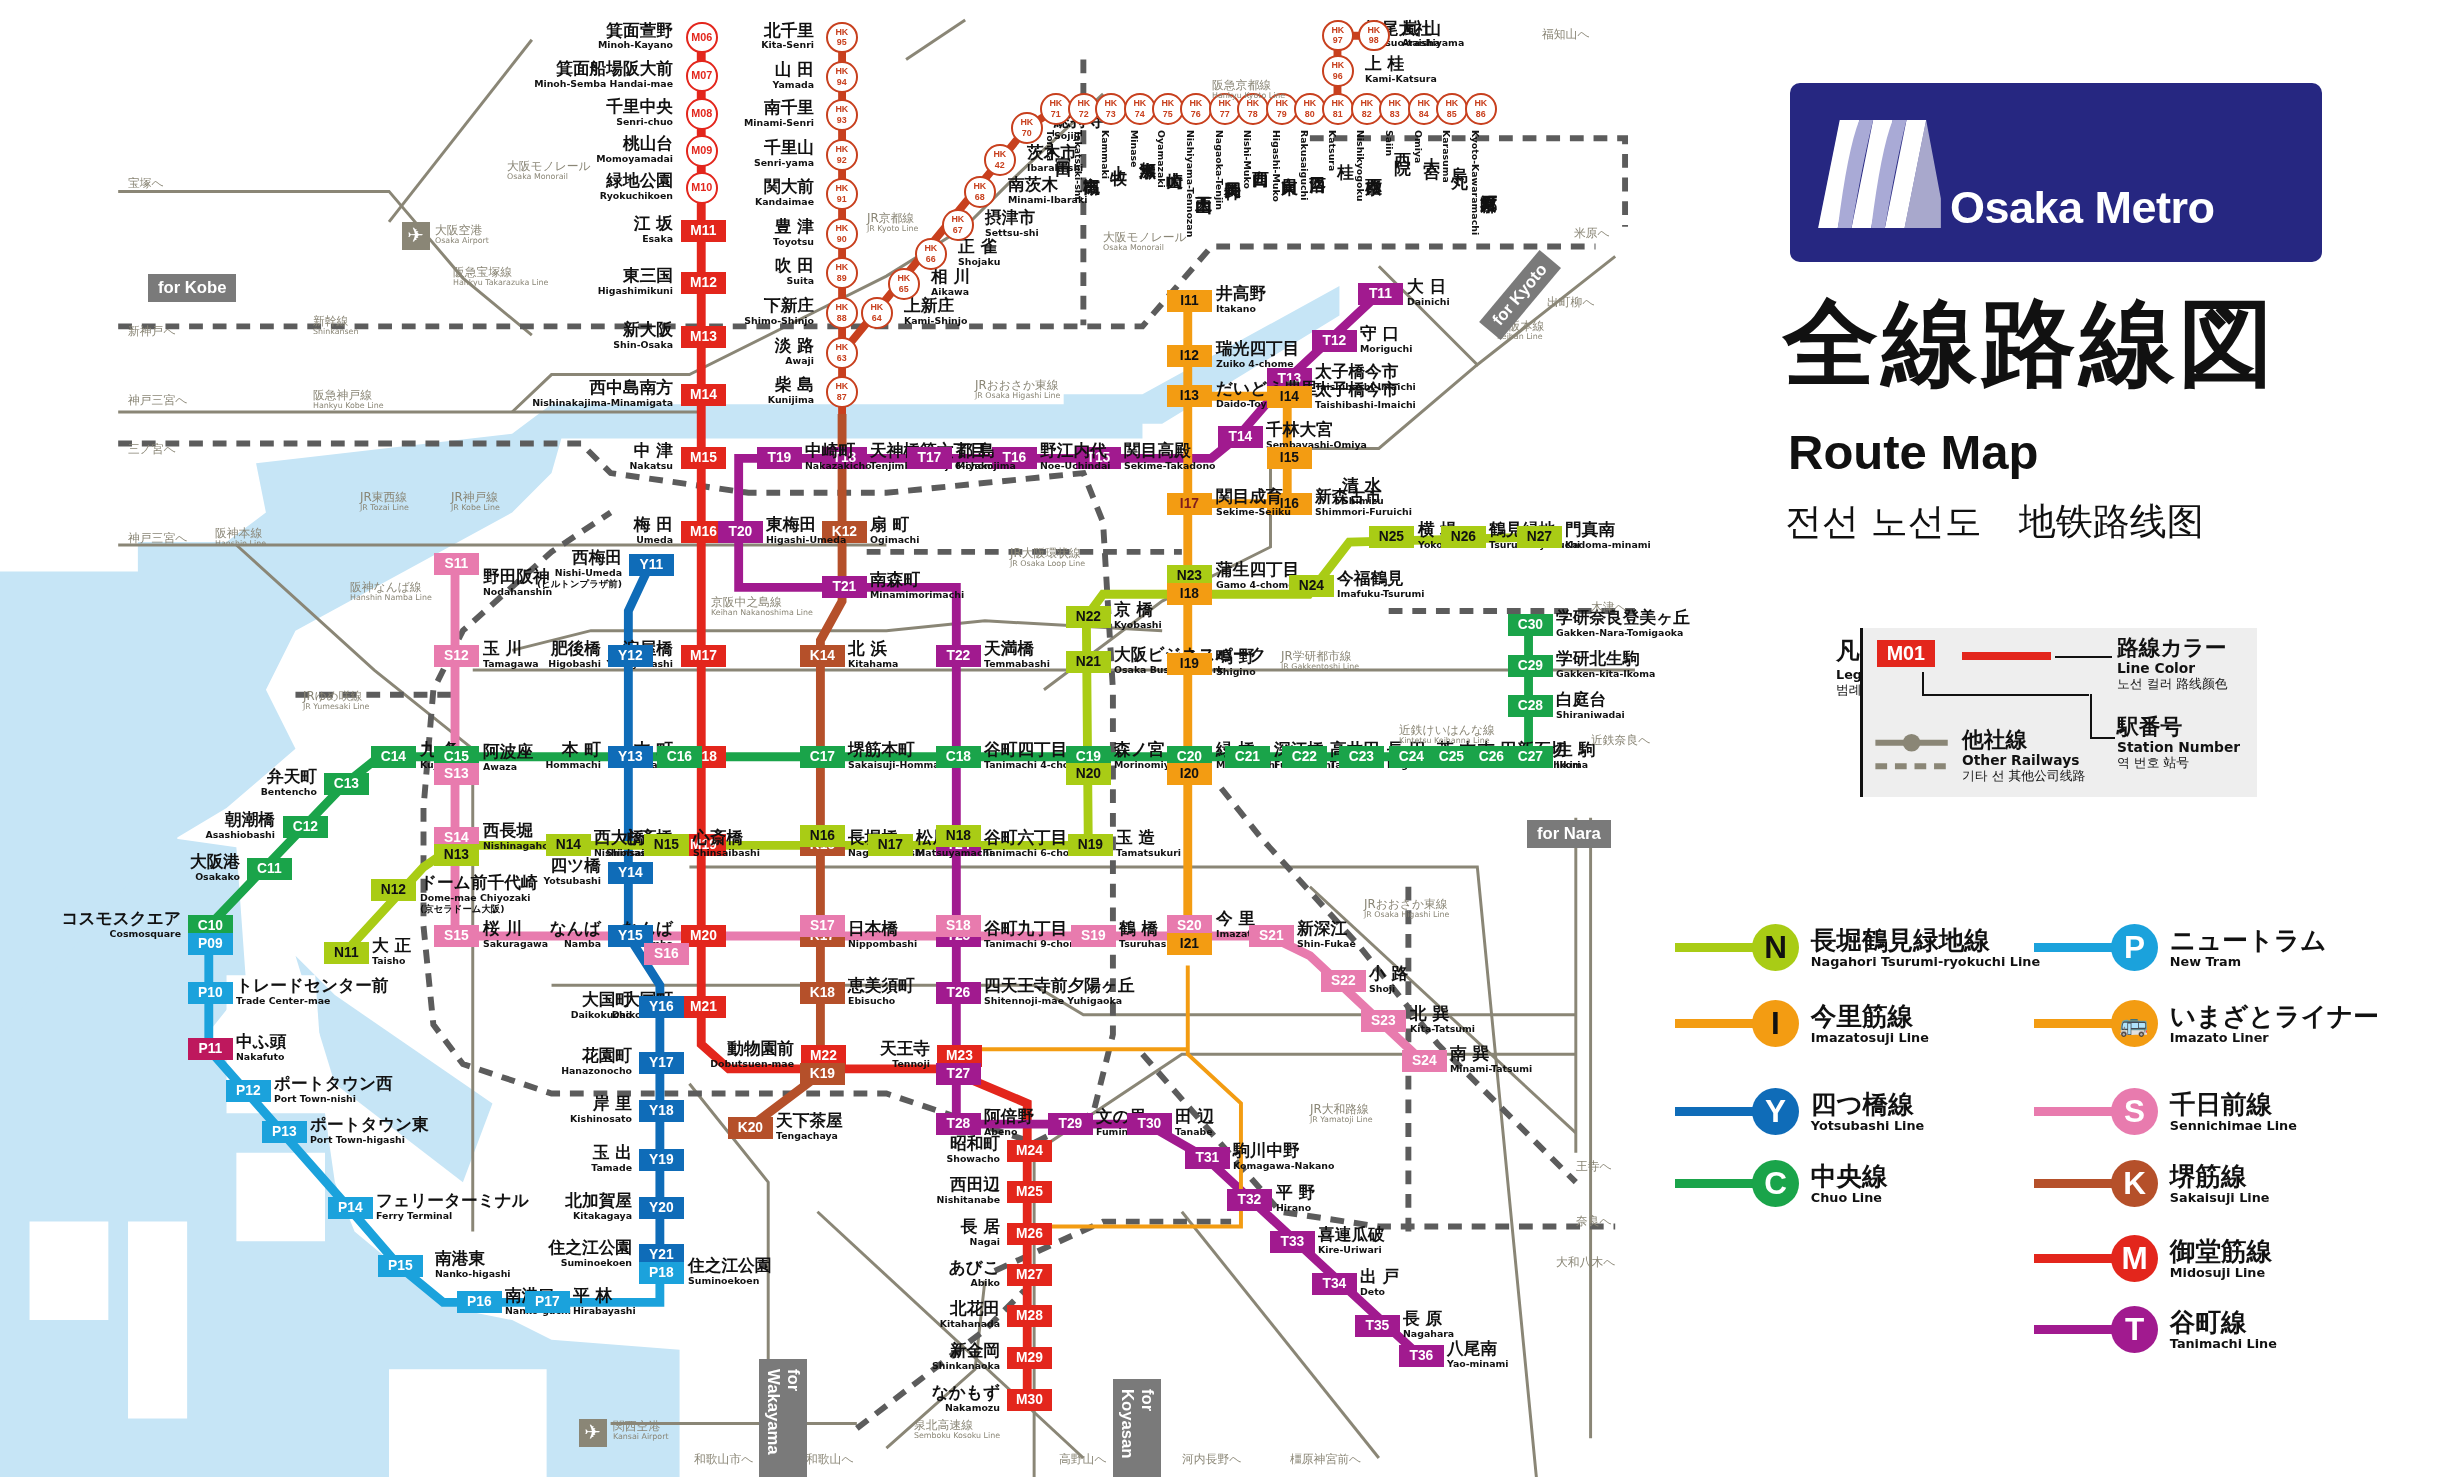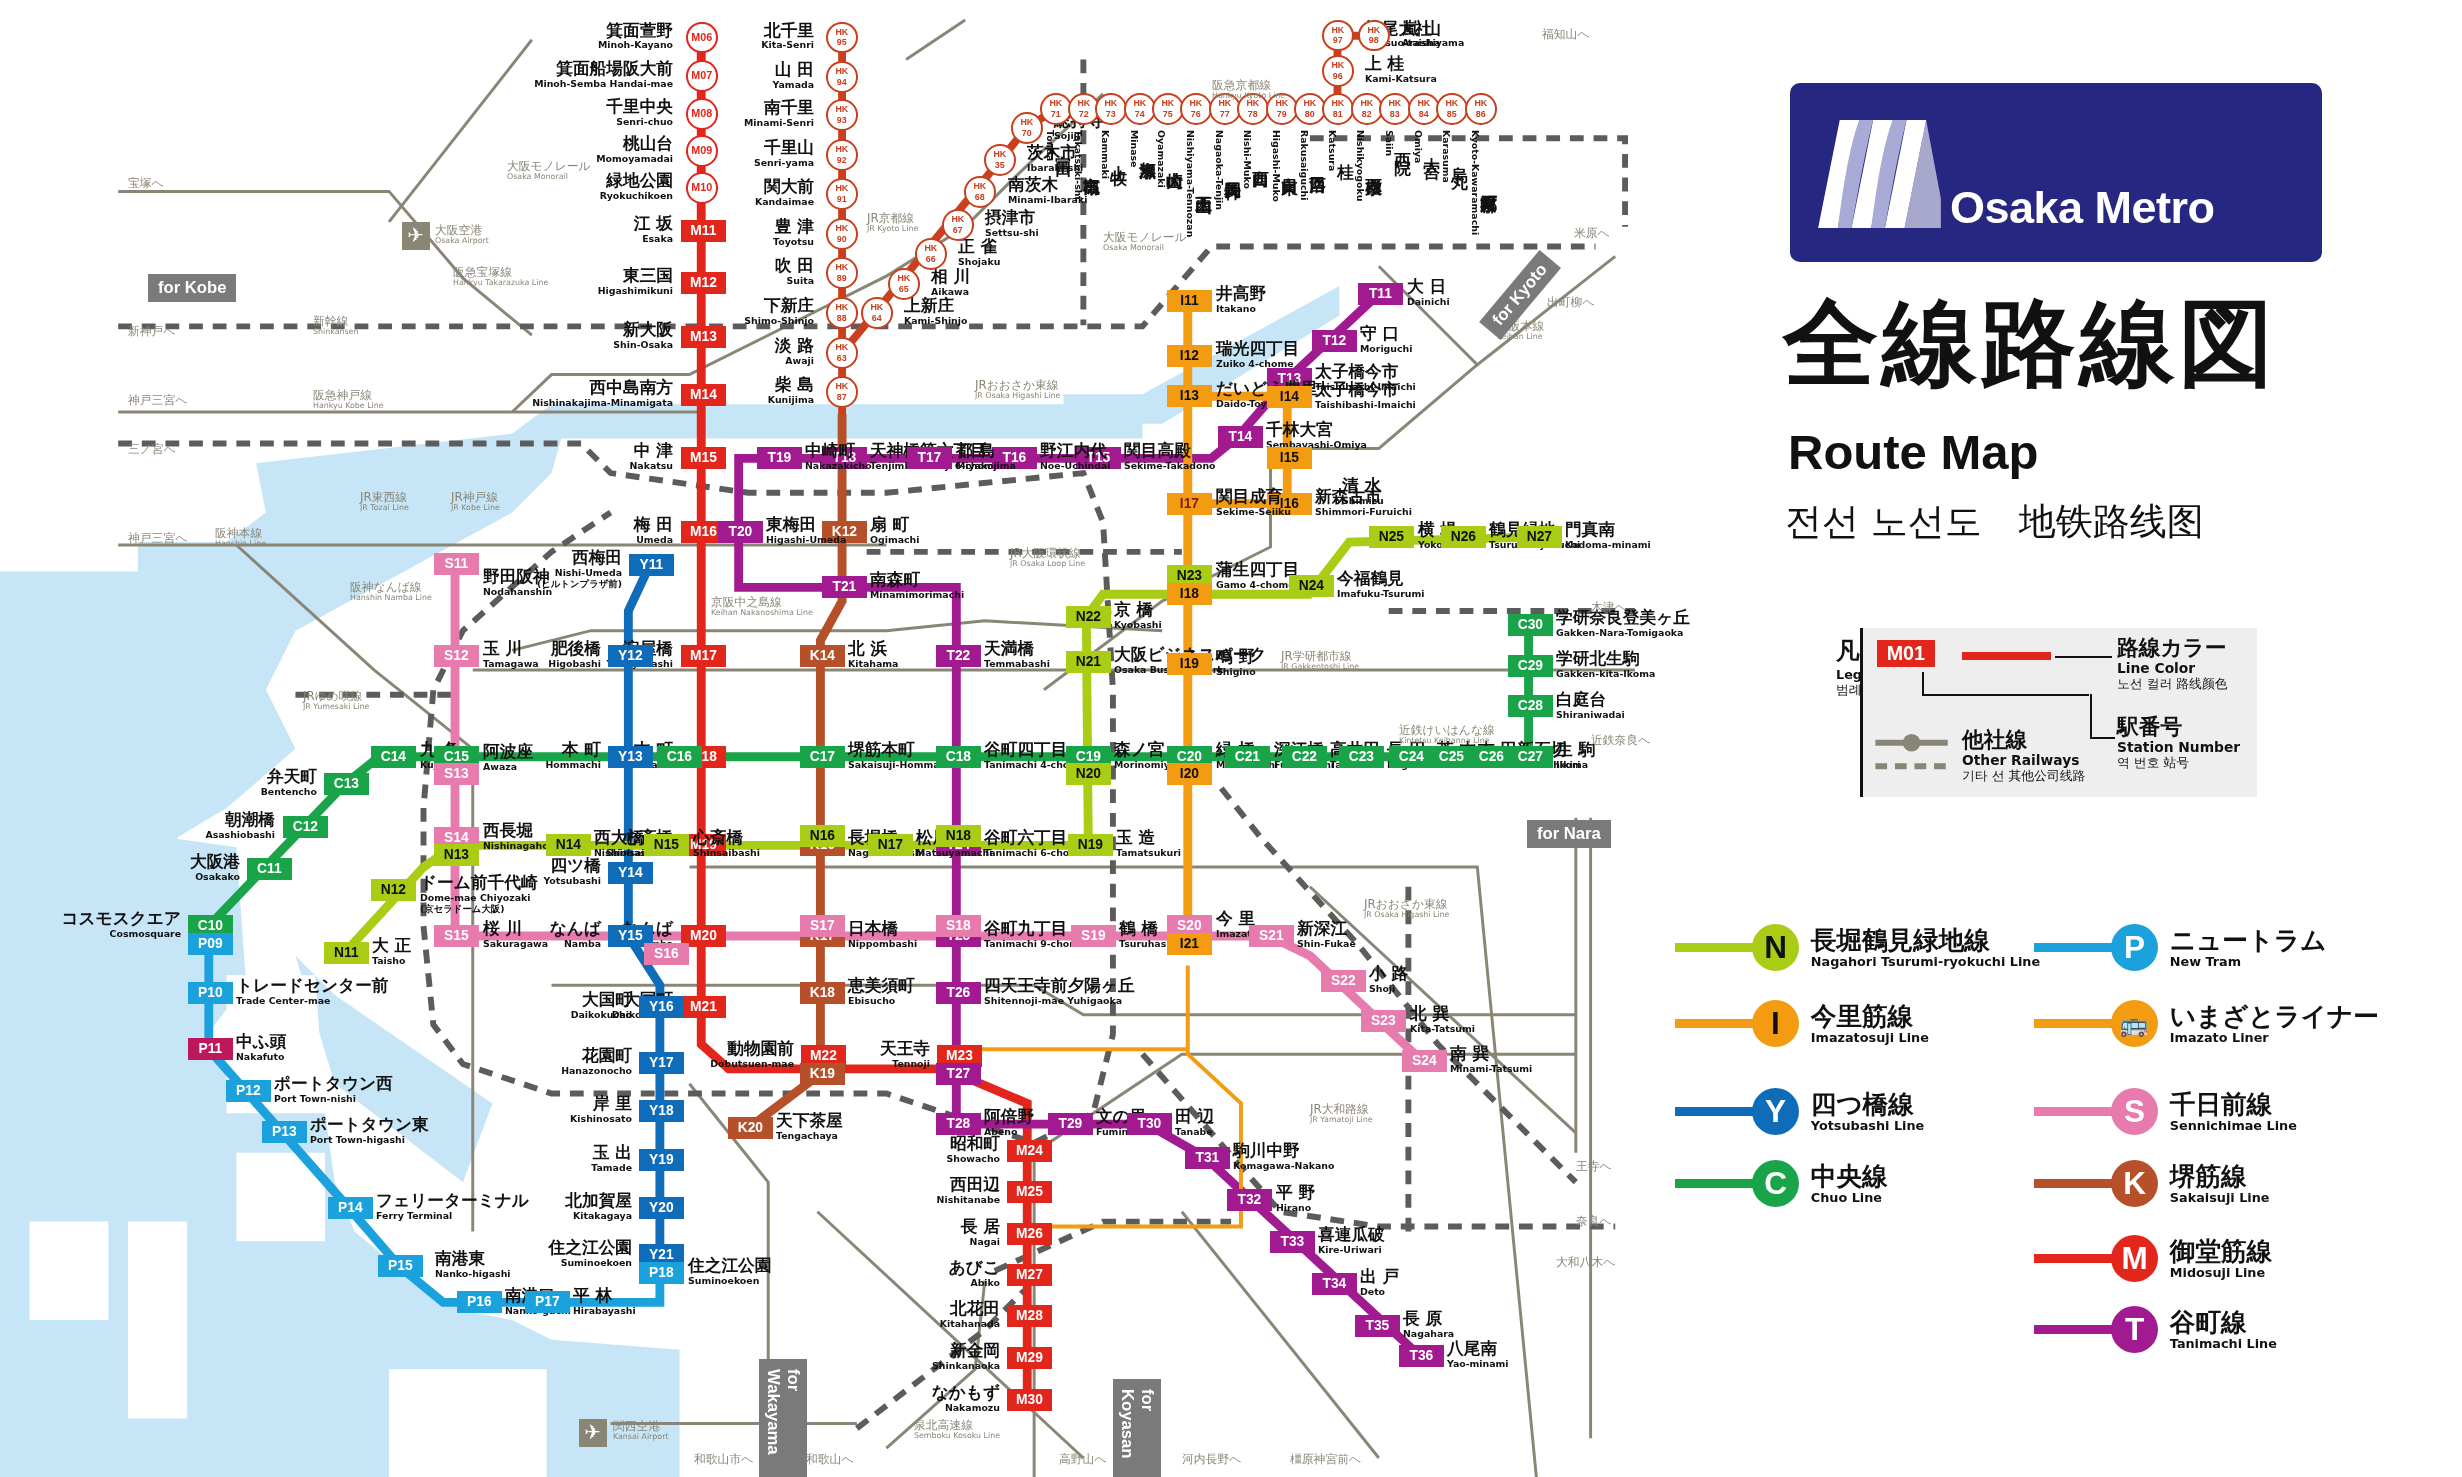--- a/index.html
+++ b/index.html
@@ -423,21 +423,21 @@
       <div class="hk" style="left: 964px; top: 176px;">
         <span>HK</span>
         <span>68</span>
       </div>
       <div class="stn" style="left: 1008px; top: 176px;">
         <span class="jp">南茨木</span>
         <span class="en">Minami-Ibaraki</span>
       </div>
       <div class="hk" style="left: 984px; top: 144px;">
         <span>HK</span>
-        <span>35</span>
+        <span>42</span>
       </div>
       <div class="stn" style="left: 1027px; top: 144px;">
         <span class="jp">茨木市</span>
         <span class="en">Ibaraki-shi</span>
       </div>
       <div class="hk" style="left: 1011px; top: 112px;">
         <span>HK</span>
         <span>70</span>
       </div>
       <div class="stn" style="left: 1054px; top: 112px;">

